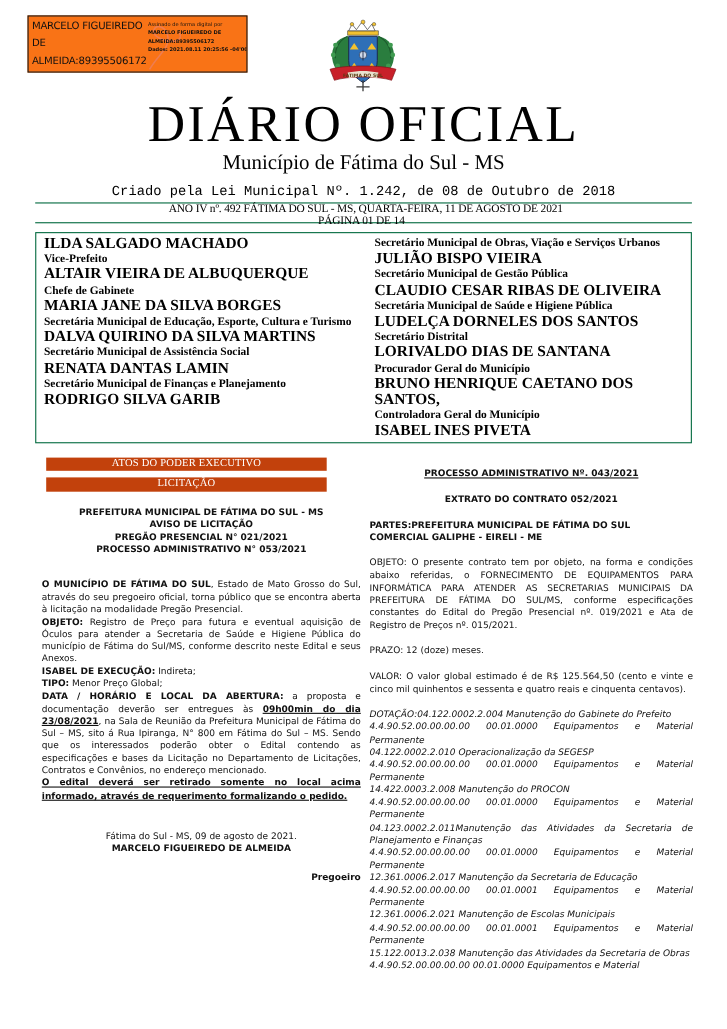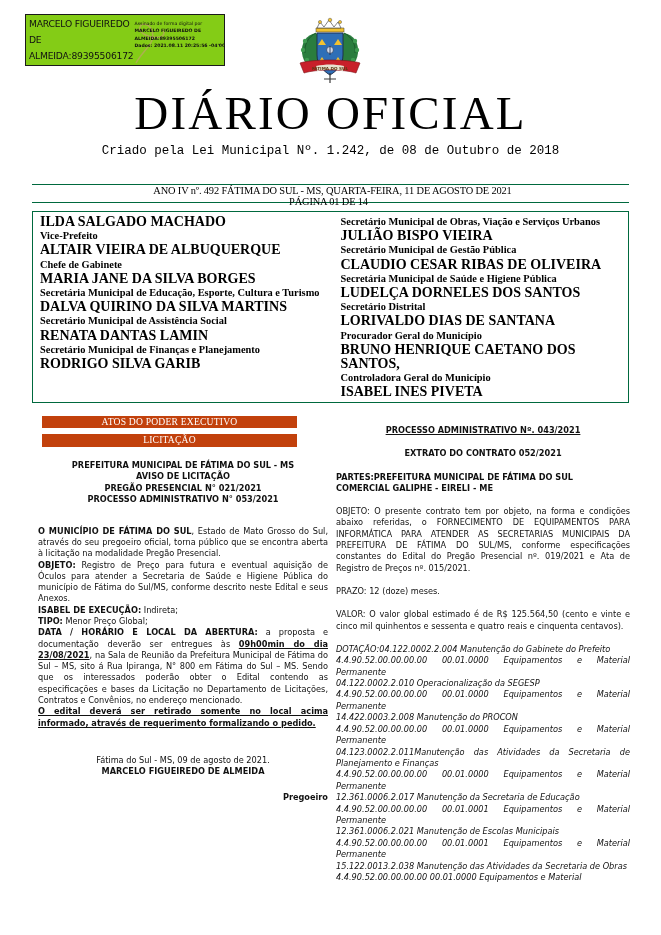--- a/index.html
+++ b/index.html
@@ -25,21 +25,21 @@
   
   .sig-stamp {
     position: absolute;
     left: 25px; top: 14px;
     width: 200px; height: 52px;
     border: 1px solid #1a1a1a;
     box-sizing: border-box;
     display: flex;
     flex-direction: row;
     overflow: hidden;
-    background: #84cc16;
+    background: #f97316;
   }
   .sig-left {
     width: 112px;
     font-family: "DejaVu Sans", sans-serif;
     font-size: 9.2px;
     line-height: 16px;
     padding: 1px 1px 0 3px;
     letter-spacing: -0.2px;
     color: #111;
     white-space: nowrap;
@@ -262,20 +262,21 @@
 
     <path d="M4 46 C16 42 52 42 64 46 L60 56 C48 52 20 52 8 56 Z" fill="#c8202a" stroke="#7e1218" stroke-width="0.6"></path>
     <path d="M20 49 C30 47 38 47 48 49 L47 54 C38 52 30 52 21 54 Z" fill="#e8e2cf"></path>
     <text x="34" y="53.4" font-family="DejaVu Sans, sans-serif" font-size="4.2" fill="#5a3a12" text-anchor="middle" font-weight="bold">FÁTIMA DO SUL</text>
 
     <path d="M34 56 v10 M28 62 h12" stroke="#3a3a3a" stroke-width="1.2"></path>
   </svg>
 
   <div class="masthead">
     <div class="do-title">DIÁRIO OFICIAL</div>
+    <div class="do-sub">Município de Fátima do Sul - MS</div>
     <div class="do-law">Criado pela Lei Municipal Nº. 1.242, de 08 de Outubro de 2018</div>
   </div>
 
   <div class="infobar">
     <div class="left">ANO IV nº. 492    FÁTIMA DO SUL - MS, QUARTA-FEIRA,  11 DE AGOSTO DE 2021</div>
     <div class="right">PÁGINA 01 DE 14</div>
   </div>
 
   <div class="officials">
     <div class="col left">

